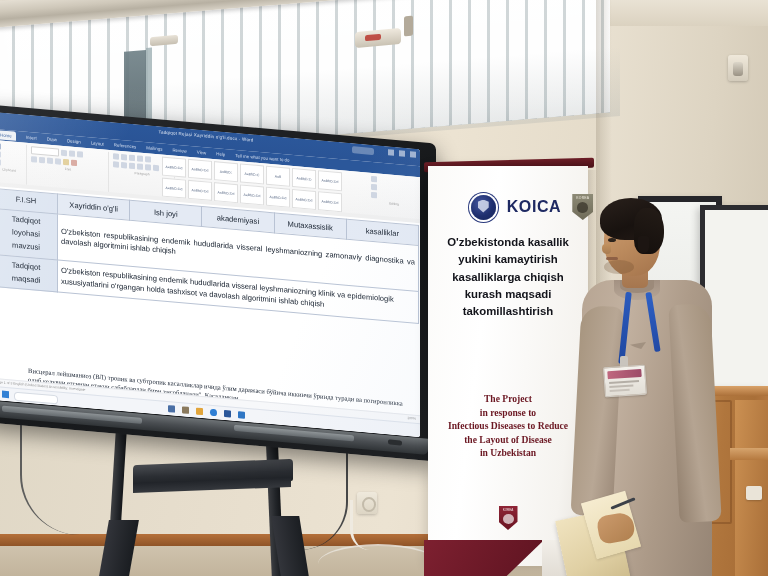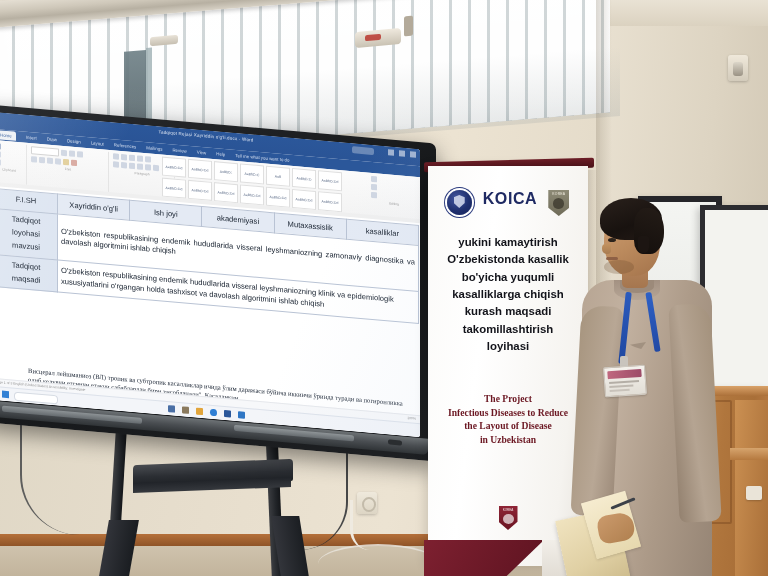--- a/index.html
+++ b/index.html
@@ -198,21 +198,21 @@
       rgba(255,255,255,0) 70%,rgba(200,215,235,.13) 100%);}
 
   
   .banner{position:absolute;left:428px;top:166px;width:160px;height:400px;
     background:linear-gradient(97deg,#fbfaf8 0%,#ffffff 35%,#f5f3ef 82%,#e6e2db 100%);
     box-shadow:-3px 0 10px rgba(0,0,0,.13);}
   .banner-top{position:absolute;left:424px;top:160px;width:170px;height:10px;
     background:linear-gradient(180deg,#6e1f28,#4a1219);border-radius:2px;
     transform:skewY(-1.6deg);}
   .banner-logorow{position:absolute;left:0;top:24px;width:100%;height:34px;
-    display:flex;align-items:flex-start;justify-content:center;gap:11px;}
+    display:flex;align-items:center;justify-content:center;gap:11px;padding-left:24px;}
   .koica-seal{width:25px;height:25px;border-radius:50%;
     background:radial-gradient(circle at 38% 34%,#4457a0,#1f2f6e 55%,#16245a);
     box-shadow:0 0 0 2px #fff,0 0 0 3px #2a3a7d;position:relative;}
   .koica-seal:after{content:"";position:absolute;left:7px;top:5px;width:11px;height:13px;
     background:#d8def0;clip-path:polygon(50% 0,100% 18%,100% 62%,50% 100%,0 62%,0 18%);opacity:.85;}
   .koica-word{font-size:16px;font-weight:bold;color:#1f2a63;letter-spacing:.6px;}
   .korea-shield{width:21px;height:26px;position:relative;
     background:linear-gradient(180deg,#8d8a76,#6f6b58);
     clip-path:polygon(0 0,100% 0,100% 68%,50% 100%,0 68%);}
   .korea-shield:before{content:"KOREA";position:absolute;left:0;top:2px;width:100%;
@@ -538,31 +538,30 @@
   <div class="banner-top"></div>
   <div class="banner">
 
     <div class="banner-logorow">
       <div class="koica-seal"></div>
       <div class="koica-word">KOICA</div>
       <div class="korea-shield"></div>
     </div>
 
     <div class="banner-title">
+      <div>O'zbekistonda kasallik</div>
       <div>yukini kamaytirish</div>
-      <div>O'zbekistonda kasallik</div>
-      <div>bo'yicha yuqumli</div>
       <div>kasalliklarga chiqish</div>
       <div>kurash maqsadi</div>
       <div>takomillashtirish</div>
-      <div>loyihasi</div>
     </div>
 
     <div class="banner-sub">
       <div>The Project</div>
+      <div>in response to</div>
       <div>Infectious Diseases to Reduce</div>
       <div>the Layout of Disease</div>
       <div>in Uzbekistan</div>
     </div>
 
     <div class="banner-ku">
       <div class="ku-shield"></div>
     </div>
 
     <div class="banner-foot"></div>

